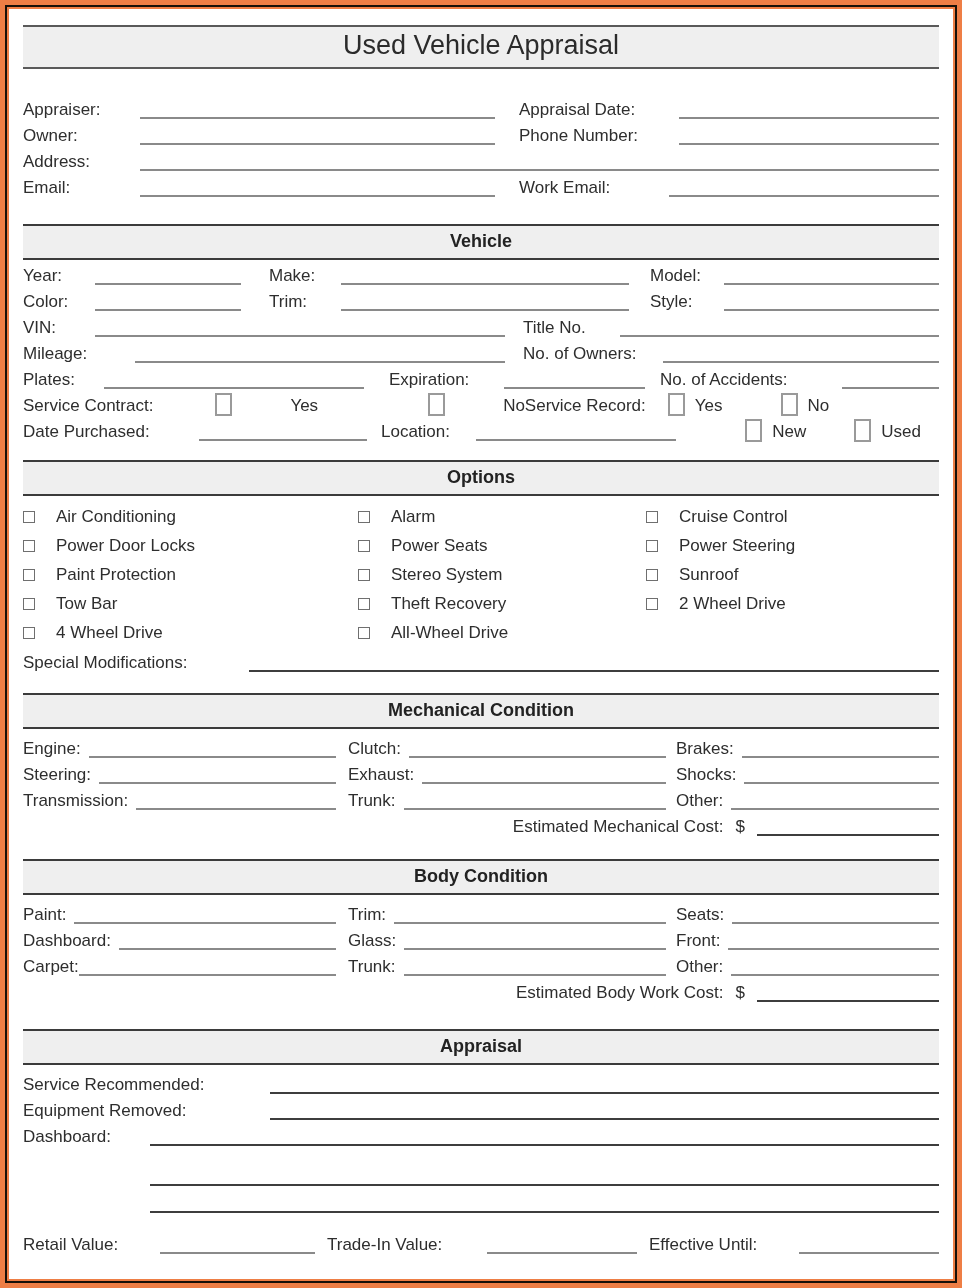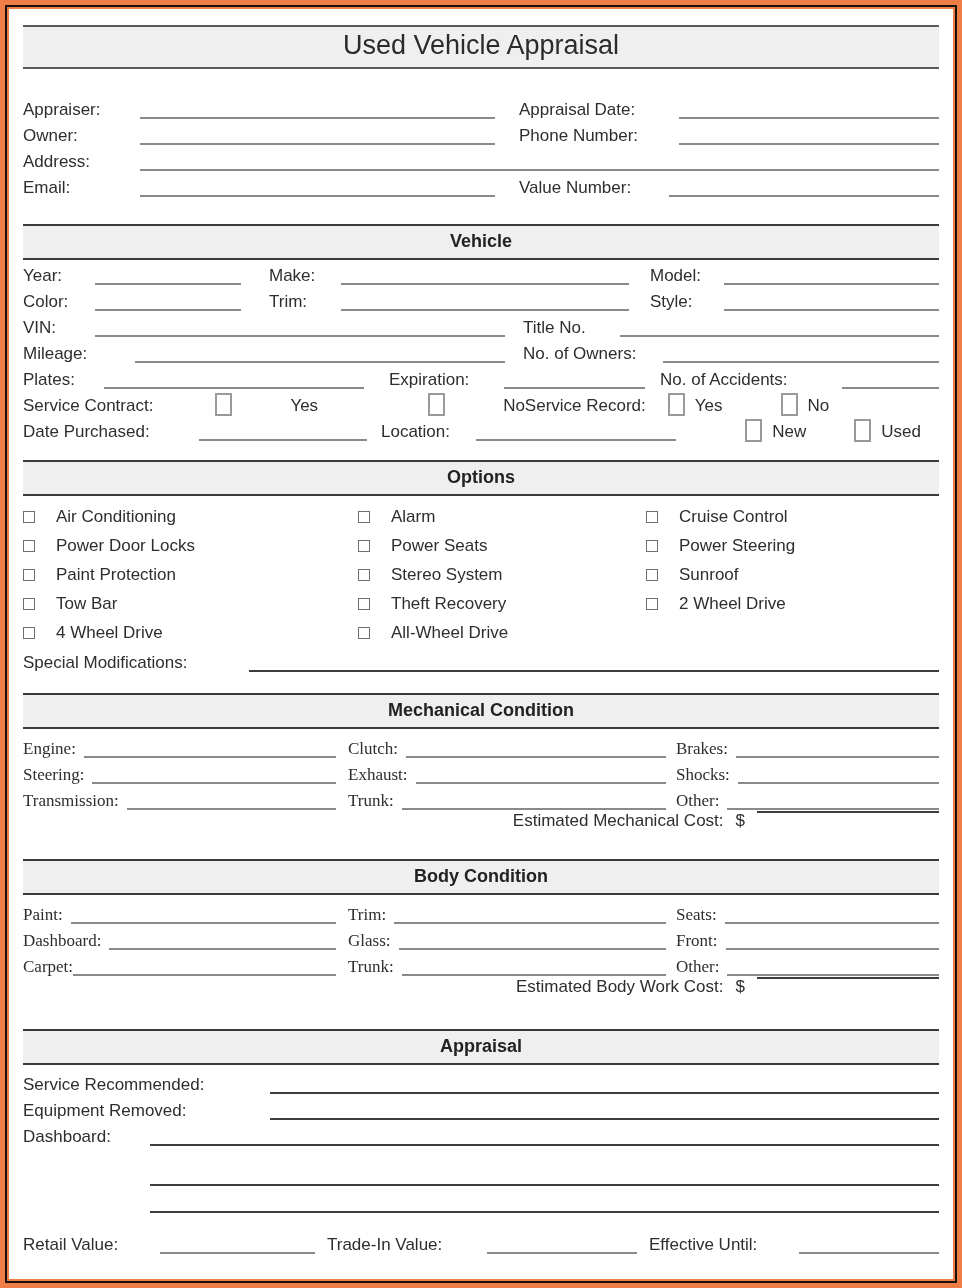--- a/index.html
+++ b/index.html
@@ -32,25 +32,25 @@
   .lhalf2 { flex:1; display:flex; align-items:flex-end; padding-right:18px; }
   .rhalf2 { width:416px; display:flex; align-items:flex-end; }
 
   .vcb { box-sizing:border-box; width:17px; height:23px; border:2px solid #9a9a9a; background:#fff; display:inline-block; }
   .ocb { box-sizing:border-box; width:12px; height:12px; border:1px solid #6f6f6f; background:#fff; display:inline-block; margin-right:21px; flex:none; }
 
   .contact { margin-top:25px; }
   .vrows { margin-top:0; }
   .optgrid { display:grid; grid-template-columns:335px 288px 1fr; }
   .opt { display:flex; align-items:center; height:29px; font-size:17px; color:#2e2e2e; }
-  .c3row { display:flex; align-items:flex-end; height:26px; font-size:17px; color:#2e2e2e; white-space:nowrap;font-family:Liberation Serif, serif; }
+  .c3row { display:flex; align-items:flex-end; height:26px; font-size:17px; color:#2e2e2e; white-space:nowrap; }
   .c3a { width:313px; display:flex; align-items:flex-end; padding-right:12px; }
   .c3b { width:318px; display:flex; align-items:flex-end; padding-right:10px; }
   .c3c { flex:1; display:flex; align-items:flex-end; }
-  .costrow { display:flex; align-items:flex-start; height:26px; font-size:17px; color:#2e2e2e; white-space:nowrap; }
+  .costrow { display:flex; align-items:flex-end; height:26px; font-size:17px; color:#2e2e2e; white-space:nowrap; }
 
   .footer { text-align:center; font-family:"Liberation Serif", serif; font-size:21px; color:#1c1c1c; margin-top:22px; }
 </style>
 </head>
 <body>
 
 <div class="frame-outer">
  <div class="frame-mid">
   <div class="frame-inner">
    <div class="page">
@@ -83,21 +83,21 @@
       <div class="row">
         <span class="lbl" style="width:117px">Address:</span>
         <span class="ln fx"></span>
       </div>
       <div class="row">
         <div class="lhalf">
           <span class="lbl" style="width:117px">Email:</span>
           <span class="ln fx"></span>
         </div>
         <div class="rhalf">
-          <span class="lbl" style="width:150px">Value Number:</span>
+          <span class="lbl" style="width:150px">Work Email:</span>
           <span class="ln fx"></span>
         </div>
       </div>
     </div>
 
     <div class="sechead" style="margin-top:26px">
       <span>Vehicle</span>
     </div>
     <div class="vrows">
       <div class="row">

